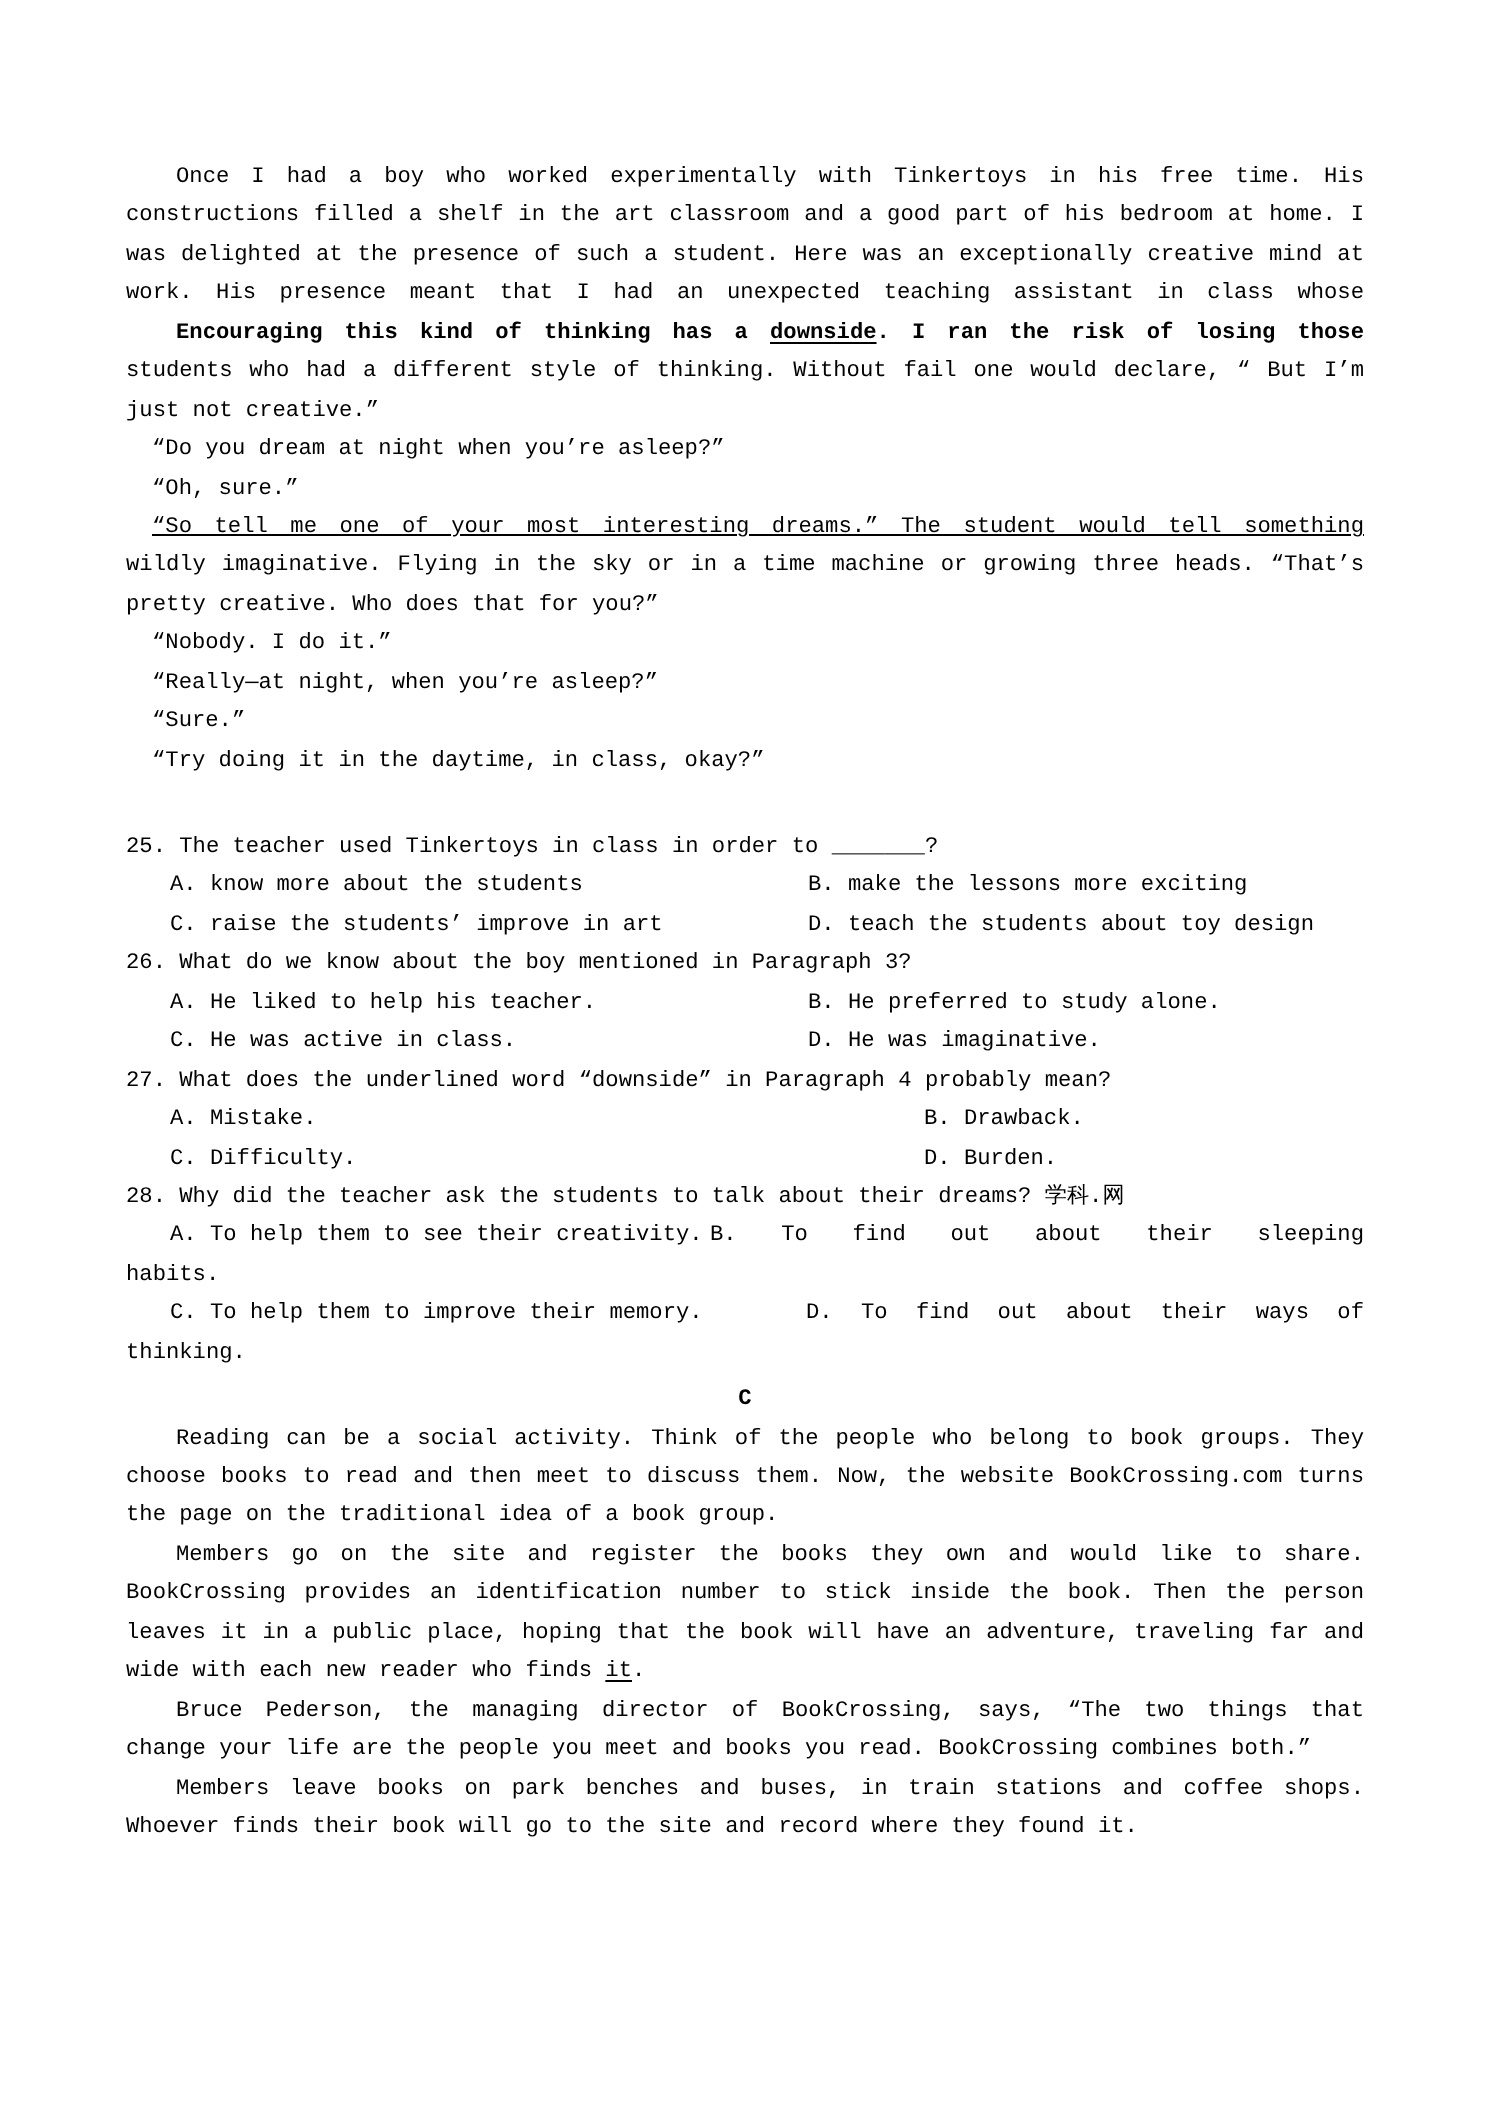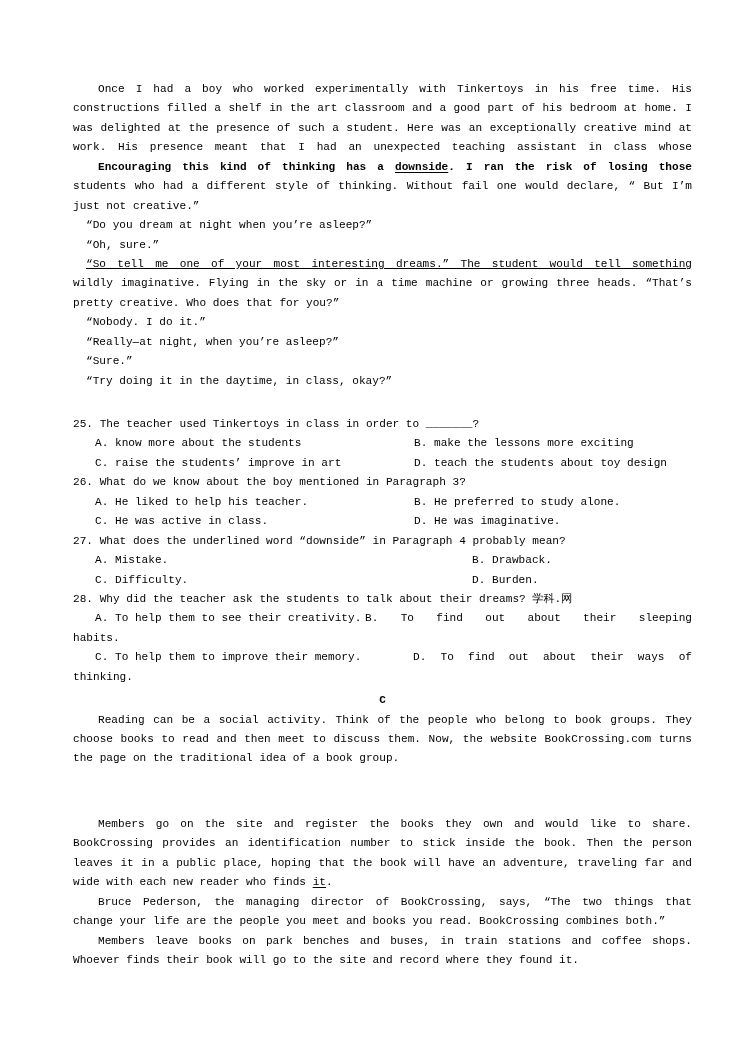--- a/index.html
+++ b/index.html
@@ -11,21 +11,21 @@
     width: 745px;
     height: 1053px;
     position: relative;
     font-family: "Liberation Mono", "DejaVu Sans Mono", monospace;
     font-size: 11.1px;
     color: #000000;
     overflow: hidden;
   }
   #doc {
     position: absolute;
-    left: 73px;
+    left: 63px;
     top: 80px;
     width: 619px;
   }
   .line {
     line-height: 19.45px;
     height: 19.45px;
     white-space: nowrap;
   }
   .line.stretch {
     text-align: justify;
@@ -124,21 +124,21 @@
         <span class="optB stretchB">D. To find out about their ways of</span>
       </div>
       <div class="line"><span>thinking.</span></div>
     </div>
   <div id="sectionC">
     <div class="line center">C</div>
     <div id="cLines">
         <div class="line stretch" style="padding-left: 25px;"><span>Reading can be a social activity. Think of the people who belong to book groups. They</span></div>
         <div class="line stretch"><span>choose books to read and then meet to discuss them. Now, the website BookCrossing.com turns</span></div>
         <div class="line"><span>the page on the traditional idea of a book group.</span></div>
-        <div class="line stretch" style="padding-left: 25px; margin-top: 46px;"><span>Members go on the site and register the books they own and would like to share.</span></div>
+        <div class="line stretch" style="padding-left: 25px;"><span>Members go on the site and register the books they own and would like to share.</span></div>
         <div class="line stretch"><span>BookCrossing provides an identification number to stick inside the book. Then the person</span></div>
         <div class="line stretch"><span>leaves it in a public place, hoping that the book will have an adventure, traveling far and</span></div>
         <div class="line"><span>wide with each new reader who finds </span><span class="u">it</span><span>.</span></div>
         <div class="line stretch" style="padding-left: 25px;"><span>Bruce Pederson, the managing director of BookCrossing, says, “The two things that</span></div>
         <div class="line"><span>change your life are the people you meet and books you read. BookCrossing combines both.”</span></div>
         <div class="line stretch" style="padding-left: 25px;"><span>Members leave books on park benches and buses, in train stations and coffee shops.</span></div>
         <div class="line"><span>Whoever finds their book will go to the site and record where they found it.</span></div>
       </div>
   </div>
 </div>

